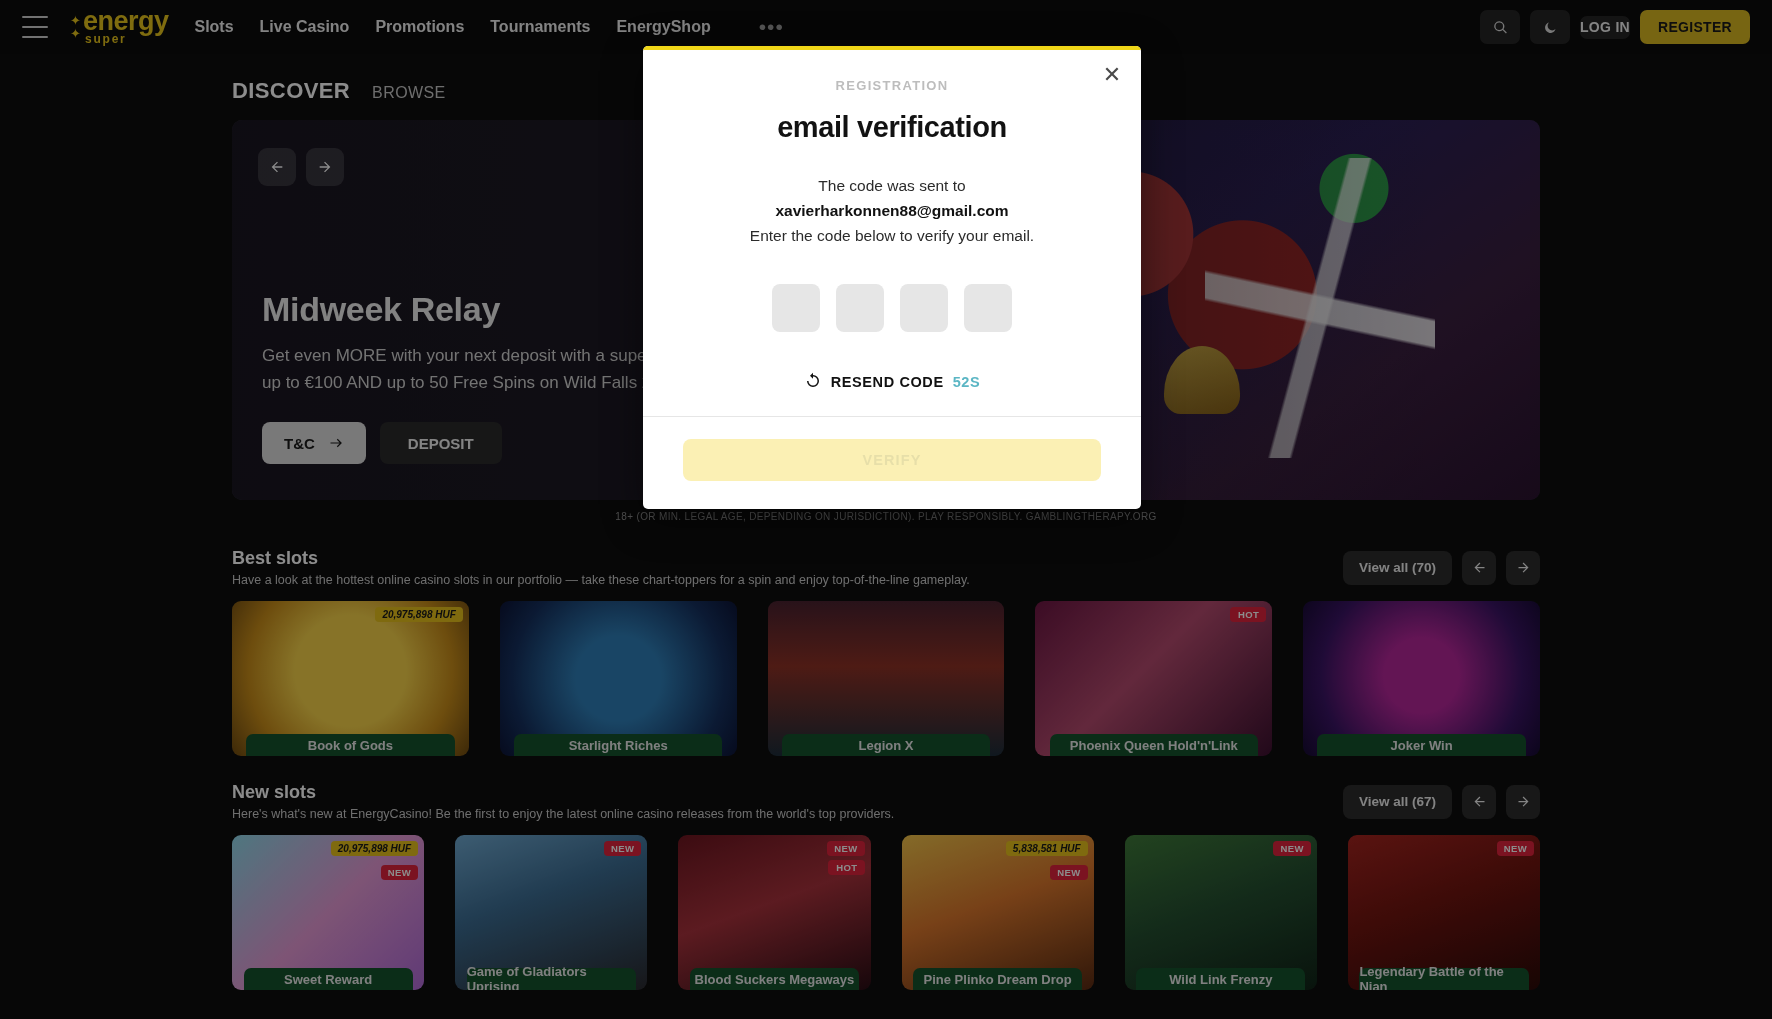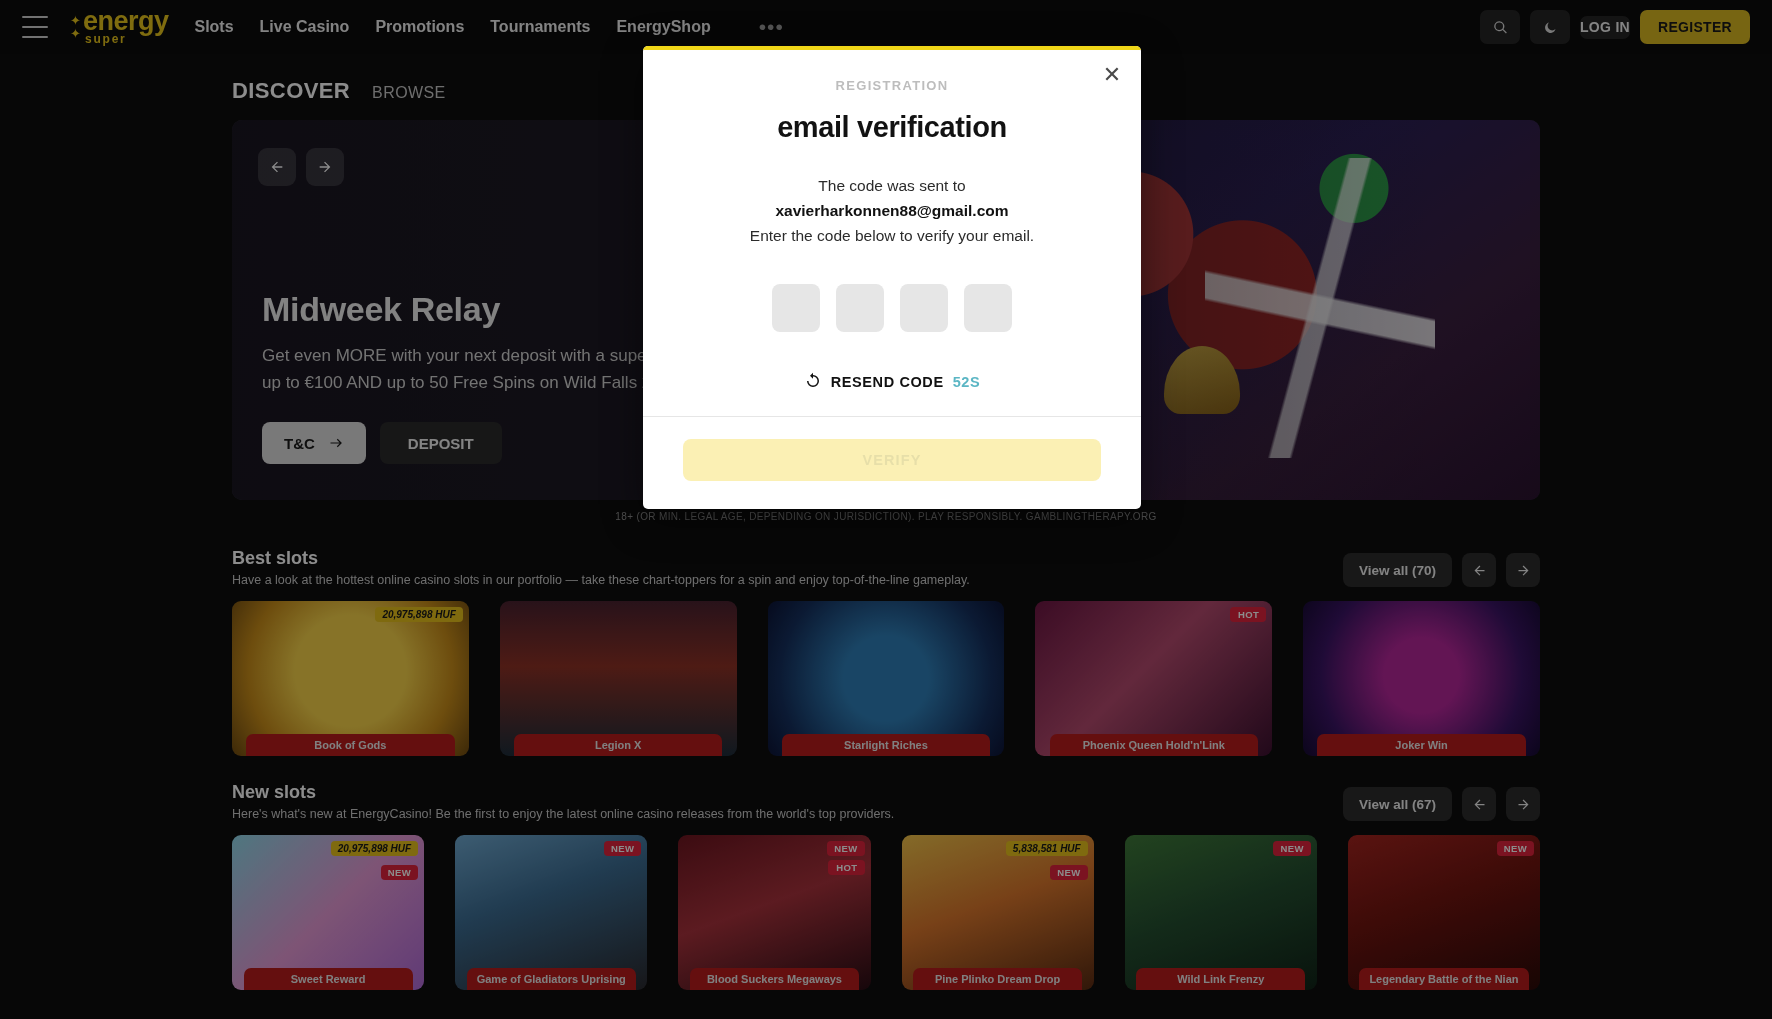--- a/index.html
+++ b/index.html
@@ -115,40 +115,40 @@
     height: 42px; padding: 0 28px; border-radius: 8px; background:#2b2b2b; color:#f0f0f0;
     font-size: 15px; font-weight: 800; display:flex; align-items:center; cursor:pointer;
   }
   .legal {
     text-align:center; font-size: 10px; color:#8e8e8e; letter-spacing:0.35px;
     padding: 11px 0 0; white-space: nowrap; overflow: hidden;
   }
 
   
   .row { margin-top: 26px; }
-  .row-head { display:flex; align-items:flex-end; }
+  .row-head { display:flex; align-items:center; }
   .row-title { font-size: 18px; font-weight:800; color:#ffffff; }
   .row-sub { font-size: 12.5px; color:#c9c9c9; margin-top: 4px; }
   .row-actions { margin-left:auto; display:flex; gap:10px; align-items:center; }
   .view-all {
     height: 34px; padding: 0 16px; border-radius: 8px; background:#2c2c2c; color:#eee;
     font-size: 13.5px; font-weight:700; display:flex; align-items:center; cursor:pointer;
   }
   .nav-sq { width: 34px; height: 34px; border-radius: 8px; background:#2c2c2c;
             display:flex; align-items:center; justify-content:center; cursor:pointer;}
   .nav-sq svg { fill:#f0f0f0; }
   .cards { display:flex; gap: 31px; margin-top: 14px; }
   .card {
     position: relative; flex: 1 1 0; height: 155px; border-radius: 9px; overflow:hidden; cursor:pointer;
   }
   .card .art { position:absolute; inset:0; }
   .card-name {
     position:absolute; left: 6%; right: 6%; bottom: 0; height: 22px;
-    background:#b91c1c; border-radius: 7px 7px 0 0;
-    color:#e9e9e9; font-size: 11px; font-weight:700;
+    background:#14532d; border-radius: 7px 7px 0 0;
+    color:#e9e9e9; font-size: 13px; font-weight:700;
     display:flex; align-items:center; justify-content:center;
   }
   .jackpot {
     position:absolute; right: 6px; top: 6px; background:#e7c21d; color:#1a1a1a;
     font-size: 10px; font-weight: 800; font-style: italic;
     padding: 2px 7px; border-radius: 4px; z-index:2; white-space:nowrap;
   }
   .badge-stack { position:absolute; right: 6px; top: 6px; display:flex; flex-direction:column; gap:4px; z-index:2; align-items:flex-end;}
   .badge-stack.below { top: 30px; }
   .badge {
@@ -321,27 +321,27 @@
         </div>
         <div class="cards">
 
           <div class="card">
             <div class="art" style="background:radial-gradient(circle at 50% 45%,#f6d24a 0 38%,#c78c1a 70%,#6e4a10 100%);"></div>
             <div class="jackpot">20,975,898 HUF</div>
             <div class="card-name">Book of Gods</div>
           </div>
 
           <div class="card">
+            <div class="art" style="background:radial-gradient(circle at 50% 50%,#2f7fb8 0 30%,#15305e 75%,#0c1436 100%);"></div>
+            <div class="card-name">Starlight Riches</div>
+          </div>
+
+          <div class="card">
             <div class="art" style="background:linear-gradient(180deg,#4a2230 0%,#8e3226 42%,#1d2d3a 100%);"></div>
             <div class="card-name">Legion X</div>
-          </div>
-
-          <div class="card">
-            <div class="art" style="background:radial-gradient(circle at 50% 50%,#2f7fb8 0 30%,#15305e 75%,#0c1436 100%);"></div>
-            <div class="card-name">Starlight Riches</div>
           </div>
 
           <div class="card">
             <div class="art" style="background:linear-gradient(135deg,#6c1743 0%,#b44a6e 45%,#3d1030 100%);"></div>
             <div class="badge-stack">
               <span class="badge hot">HOT</span>
             </div>
             <div class="card-name">Phoenix Queen Hold'n'Link</div>
           </div>
 

